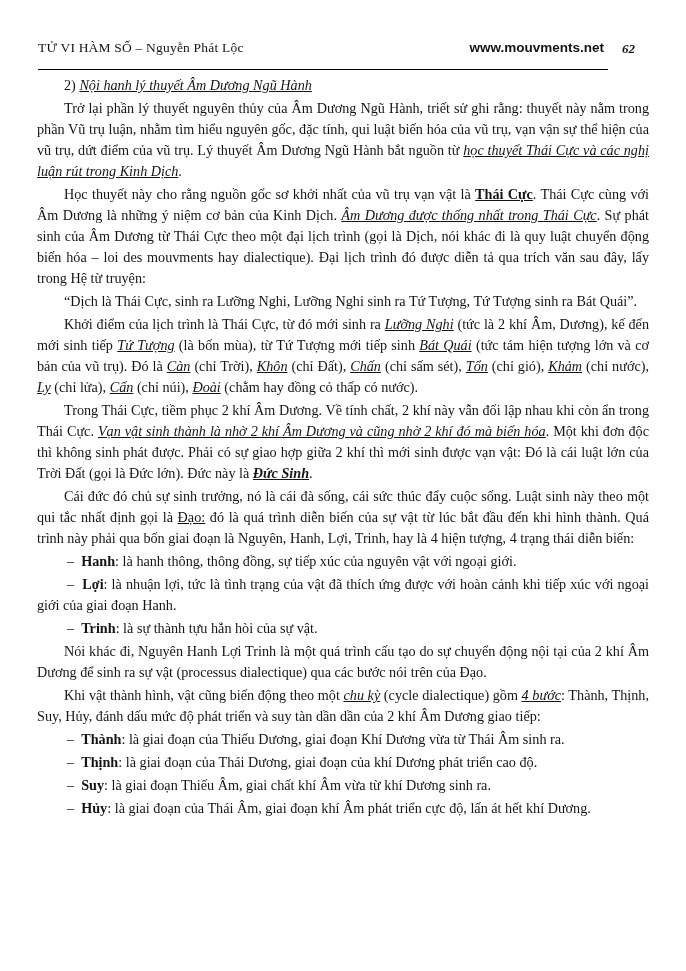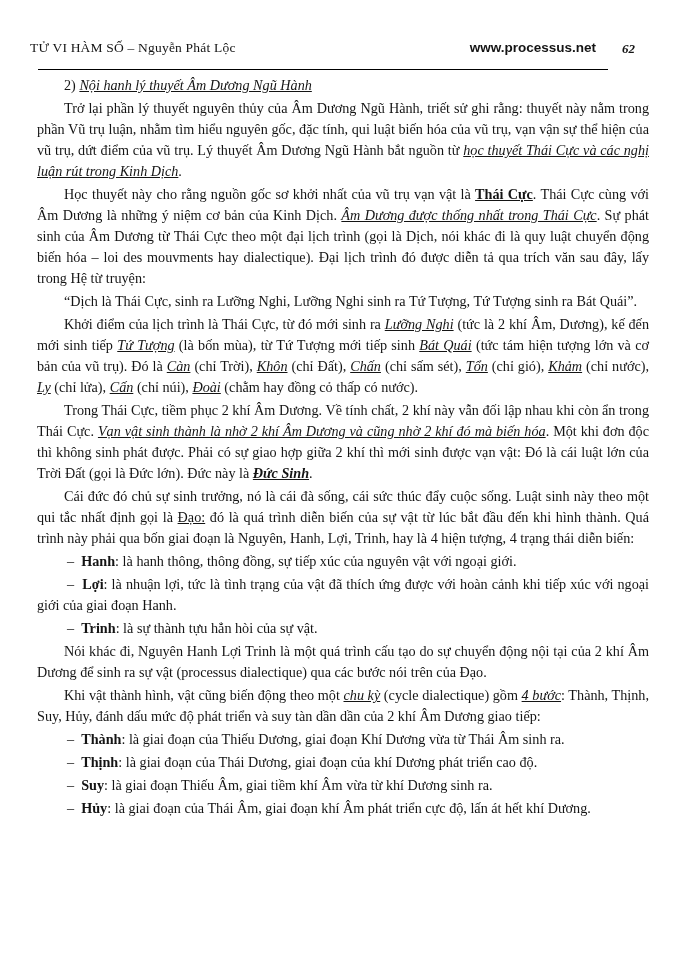--- a/index.html
+++ b/index.html
@@ -5,21 +5,21 @@
   html,body{margin:0;padding:0;background:#ffffff;}
   .page{
     position:relative;
     width:686px;height:971px;
     background:#ffffff;
     font-family:"Liberation Serif", serif;
     color:#141414;
     overflow:hidden;
   }
   .header{
-    position:absolute;left:30px;top:40px;width:610px;
+    position:absolute;left:38px;top:40px;width:610px;
     display:flex;justify-content:space-between;align-items:baseline;
   }
   .book-title{font-size:13.5px;letter-spacing:0.2px;}
   .site-url{
     font-family:"Liberation Sans", sans-serif;
     font-weight:bold;font-size:13.5px;margin-right:44px;
   }
   .page-num{
     position:absolute;left:622px;top:41px;
     font-size:13px;font-weight:bold;font-style:italic;
@@ -37,35 +37,35 @@
   .b{font-weight:bold;}
   .i{font-style:italic;}
   .u{text-decoration:underline;}
 </style>
 </head>
 <body>
 
 <div class="page">
   <div class="header">
     <span class="book-title">TỬ VI HÀM SỐ – Nguyễn Phát Lộc</span>
-    <span class="site-url">www.processus.net</span>
+    <span class="site-url">www.mouvments.net</span>
   </div>
   <div class="page-num">62</div>
   <div class="rule"></div>
   <div class="doc-body" id="doc-body">
       <p><span>2) </span><span class="i u">Nội hanh lý thuyết Âm Dương Ngũ Hành</span></p>
       <p><span>Trở lại phần lý thuyết nguyên thủy của Âm Dương Ngũ Hành, triết sử ghi rằng: thuyết này nằm trong phần Vũ trụ luận, nhằm tìm hiểu nguyên gốc, đặc tính, qui luật biến hóa của vũ trụ, vạn vận sự thể hiện của vũ trụ, dứt điểm của vũ trụ. Lý thuyết Âm Dương Ngũ Hành bắt nguồn từ </span><span class="i u">học thuyết Thái Cực và các nghị luận rút trong Kinh Dịch</span><span>.</span></p>
       <p><span>Học thuyết này cho rằng nguồn gốc sơ khởi nhất của vũ trụ vạn vật là </span><span class="b u">Thái Cực</span><span>. Thái Cực cùng với Âm Dương là những ý niệm cơ bản của Kinh Dịch. </span><span class="i u">Âm Dương được thống nhất trong Thái Cực</span><span>. Sự phát sinh của Âm Dương từ Thái Cực theo một đại lịch trình (gọi là Dịch, nói khác đi là quy luật chuyển động biến hóa – loi des mouvments hay dialectique). Đại lịch trình đó được diễn tả qua trích văn sau đây, lấy trong Hệ từ truyện:</span></p>
       <p><span>“Dịch là Thái Cực, sinh ra Lưỡng Nghi, Lưỡng Nghi sinh ra Tứ Tượng, Tứ Tượng sinh ra Bát Quái”.</span></p>
       <p><span>Khởi điểm của lịch trình là Thái Cực, từ đó mới sinh ra </span><span class="i u">Lưỡng Nghi</span><span> (tức là 2 khí Âm, Dương), kế đến mới sinh tiếp </span><span class="i u">Tứ Tượng</span><span> (là bốn mùa), từ Tứ Tượng mới tiếp sinh </span><span class="i u">Bát Quái</span><span> (tức tám hiện tượng lớn và cơ bản của vũ trụ). Đó là </span><span class="i u">Càn</span><span> (chỉ Trời), </span><span class="i u">Khôn</span><span> (chỉ Đất), </span><span class="i u">Chấn</span><span> (chỉ sấm sét), </span><span class="i u">Tổn</span><span> (chỉ gió), </span><span class="i u">Khảm</span><span> (chỉ nước), </span><span class="i u">Ly</span><span> (chỉ lửa), </span><span class="i u">Cấn</span><span> (chỉ núi), </span><span class="i u">Đoài</span><span> (chằm hay đồng cỏ thấp có nước).</span></p>
       <p><span>Trong Thái Cực, tiềm phục 2 khí Âm Dương. Về tính chất, 2 khí này vẫn đối lập nhau khi còn ẩn trong Thái Cực. </span><span class="i u">Vạn vật sinh thành là nhờ 2 khí Âm Dương và cũng nhờ 2 khí đó mà biến hóa</span><span>. Một khi đơn độc thì không sinh phát được. Phải có sự giao hợp giữa 2 khí thì mới sinh được vạn vật: Đó là cái luật lớn của Trời Đất (gọi là Đức lớn). Đức này là </span><span class="b i u">Đức Sinh</span><span>.</span></p>
       <p><span>Cái đức đó chủ sự sinh trưởng, nó là cái đà sống, cái sức thúc đẩy cuộc sống. Luật sinh này theo một qui tắc nhất định gọi là </span><span class="u">Đạo:</span><span> đó là quá trình diễn biến của sự vật từ lúc bắt đầu đến khi hình thành. Quá trình này phải qua bốn giai đoạn là Nguyên, Hanh, Lợi, Trinh, hay là 4 hiện tượng, 4 trạng thái diễn biến:</span></p>
       <p class="bullet"><span>–&nbsp; </span><span class="b">Hanh</span><span>: là hanh thông, thông đồng, sự tiếp xúc của nguyên vật với ngoại giới.</span></p>
       <p class="bullet"><span>–&nbsp; </span><span class="b">Lợi</span><span>: là nhuận lợi, tức là tình trạng của vật đã thích ứng được với hoàn cảnh khi tiếp xúc với ngoại giới của giai đoạn Hanh.</span></p>
       <p class="bullet"><span>–&nbsp; </span><span class="b">Trinh</span><span>: là sự thành tựu hẳn hòi của sự vật.</span></p>
       <p><span>Nói khác đi, Nguyên Hanh Lợi Trinh là một quá trình cấu tạo do sự chuyển động nội tại của 2 khí Âm Dương để sinh ra sự vật (processus dialectique) qua các bước nói trên của Đạo.</span></p>
       <p><span>Khi vật thành hình, vật cũng biến động theo một </span><span class="i u">chu kỳ</span><span> (cycle dialectique) gồm </span><span class="i u">4 bước</span><span>: Thành, Thịnh, Suy, Hủy, đánh dấu mức độ phát triển và suy tàn dần dần của 2 khí Âm Dương giao tiếp:</span></p>
       <p class="bullet"><span>–&nbsp; </span><span class="b">Thành</span><span>: là giai đoạn của Thiếu Dương, giai đoạn Khí Dương vừa từ Thái Âm sinh ra.</span></p>
       <p class="bullet"><span>–&nbsp; </span><span class="b">Thịnh</span><span>: là giai đoạn của Thái Dương, giai đoạn của khí Dương phát triển cao độ.</span></p>
-      <p class="bullet"><span>–&nbsp; </span><span class="b">Suy</span><span>: là giai đoạn Thiếu Âm, giai tiềm khí Âm vừa từ khí Dương sinh ra.</span></p>
+      <p class="bullet"><span>–&nbsp; </span><span class="b">Suy</span><span>: là giai đoạn Thiếu Âm, giai chất khí Âm vừa từ khí Dương sinh ra.</span></p>
       <p class="bullet"><span>–&nbsp; </span><span class="b">Hủy</span><span>: là giai đoạn của Thái Âm, giai đoạn khí Âm phát triển cực độ, lấn át hết khí Dương.</span></p>
     </div>
 </div>
 
 </body></html>

